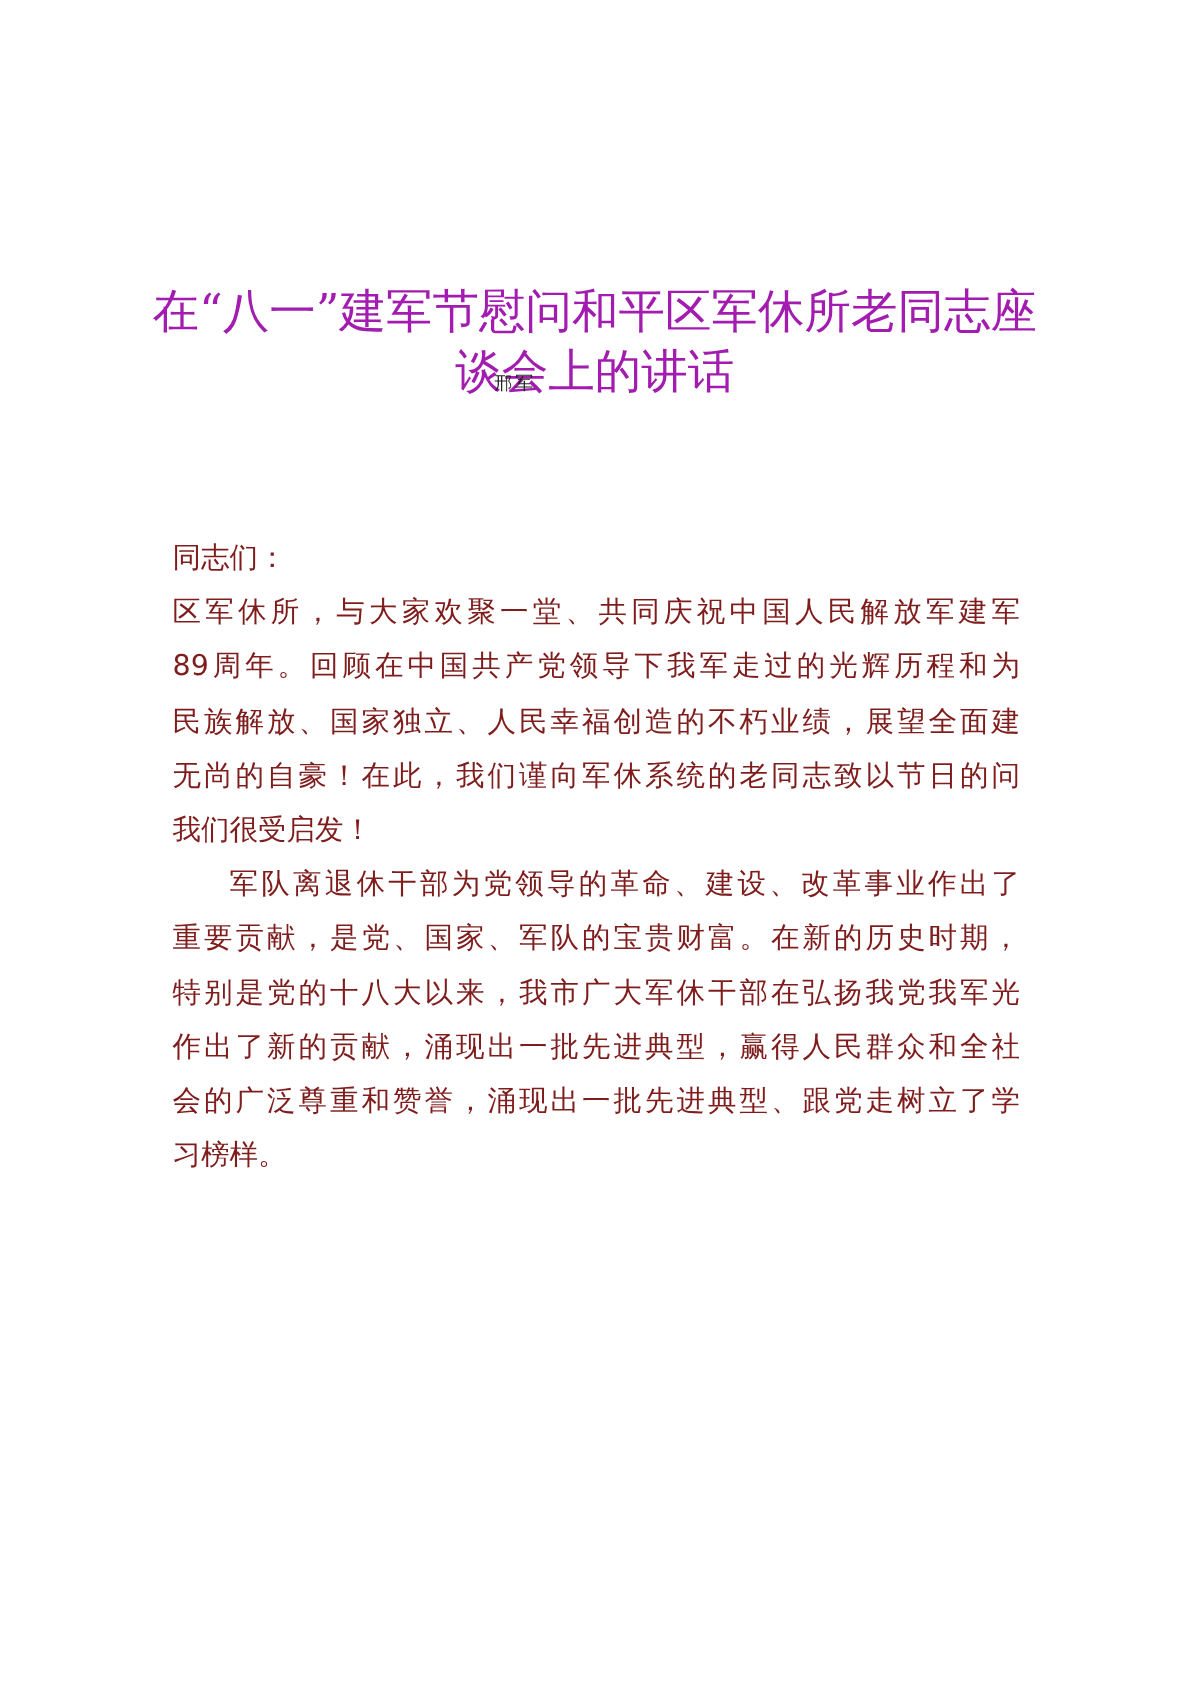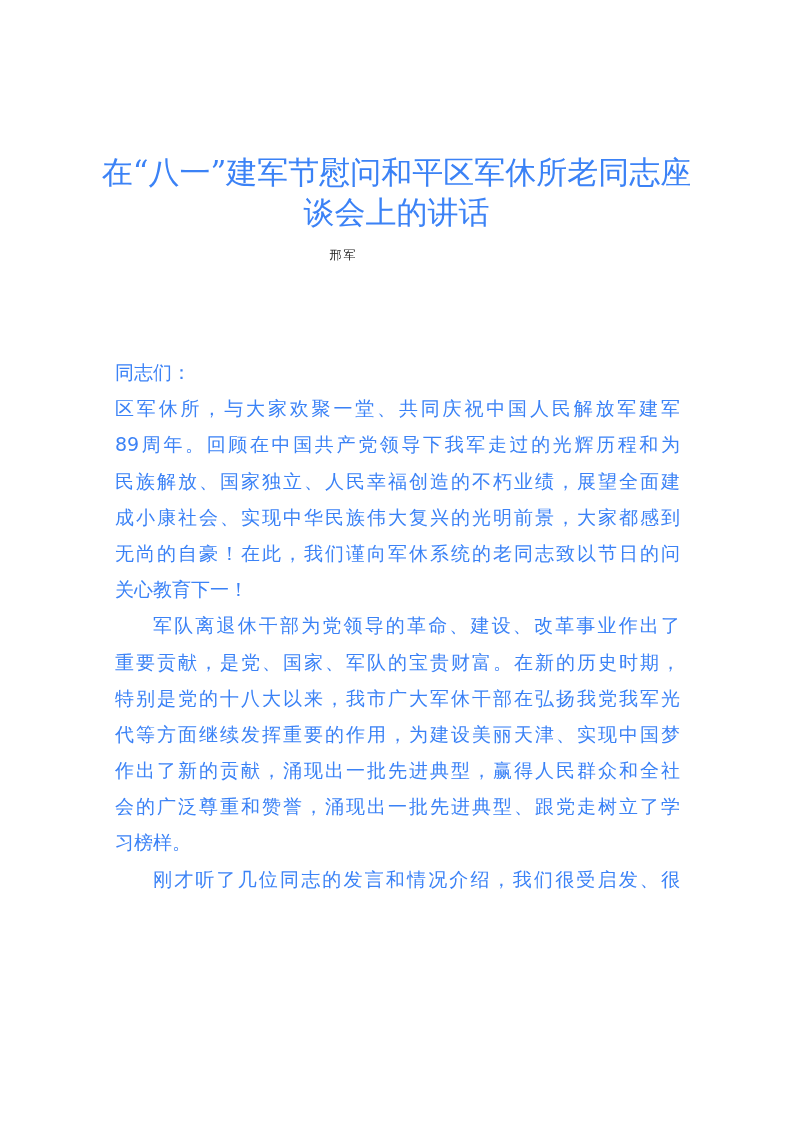--- a/index.html
+++ b/index.html
@@ -1,57 +1,52 @@
 <!DOCTYPE html>
 <html><head>
 <meta charset="utf-8">
 <style>
   html, body { margin: 0; padding: 0; background: #ffffff; }
   body { width: 793px; height: 1122px; position: relative; overflow: hidden;
          font-family: "DejaVu Sans", "Liberation Sans", sans-serif; color: #1a1a1a; }
   .title { position: absolute; left: 0; width: 793px; text-align: center;
            font-family: "DejaVu Serif", "Liberation Serif", serif; font-size: 31px; line-height: 40px;
-           color: #3b82f6; letter-spacing: 0px; }
+           color: #a21caf; letter-spacing: 0px; margin-top: 36px; }
   .title.l1 { top: 152px; }
   .title.l2 { top: 192px; }
   .author { position: absolute; left: 0; width: 687px; top: 241px; text-align: center;
             font-size: 12px; line-height: 28px; color: #222; letter-spacing: 2px; }
   .body { position: absolute; left: 115px; top: 354px; width: 565px; }
   .line { display: block; height: 36.2px; line-height: 36px; font-size: 19px; white-space: nowrap;
-          text-align: justify; text-align-last: justify; color: #3b82f6; }
+          text-align: justify; text-align-last: justify; color: #7f1d1d; }
   .line.last { text-align-last: left; }
   .line.indent { padding-left: 38px; }
 </style>
 </head>
 <body>
 
 <div>
   <div class="title l1">在“八一”建军节慰问和平区军休所老同志座</div>
   <div class="title l2">谈会上的讲话</div>
   <div class="author">邢军</div>
 
   <div class="body">
     <span class="line last">同志们：</span>
 
     <div>
       <span class="line">区军休所，与大家欢聚一堂、共同庆祝中国人民解放军建军</span>
       <span class="line">89周年。回顾在中国共产党领导下我军走过的光辉历程和为</span>
       <span class="line">民族解放、国家独立、人民幸福创造的不朽业绩，展望全面建</span>
-      <span class="line">成小康社会、实现中华民族伟大复兴的光明前景，大家都感到</span>
       <span class="line">无尚的自豪！在此，我们谨向军休系统的老同志致以节日的问</span>
-      <span class="line last">关心教育下一！</span>
+      <span class="line last">我们很受启发！</span>
     </div>
 
     <div>
       <span class="line indent">军队离退休干部为党领导的革命、建设、改革事业作出了</span>
       <span class="line">重要贡献，是党、国家、军队的宝贵财富。在新的历史时期，</span>
       <span class="line">特别是党的十八大以来，我市广大军休干部在弘扬我党我军光</span>
-      <span class="line">代等方面继续发挥重要的作用，为建设美丽天津、实现中国梦</span>
       <span class="line">作出了新的贡献，涌现出一批先进典型，赢得人民群众和全社</span>
       <span class="line">会的广泛尊重和赞誉，涌现出一批先进典型、跟党走树立了学</span>
       <span class="line last">习榜样。</span>
     </div>
 
-    <div>
-      <span class="line indent">刚才听了几位同志的发言和情况介绍，我们很受启发、很</span>
-    </div>
   </div>
 </div>
 
 </body></html>

